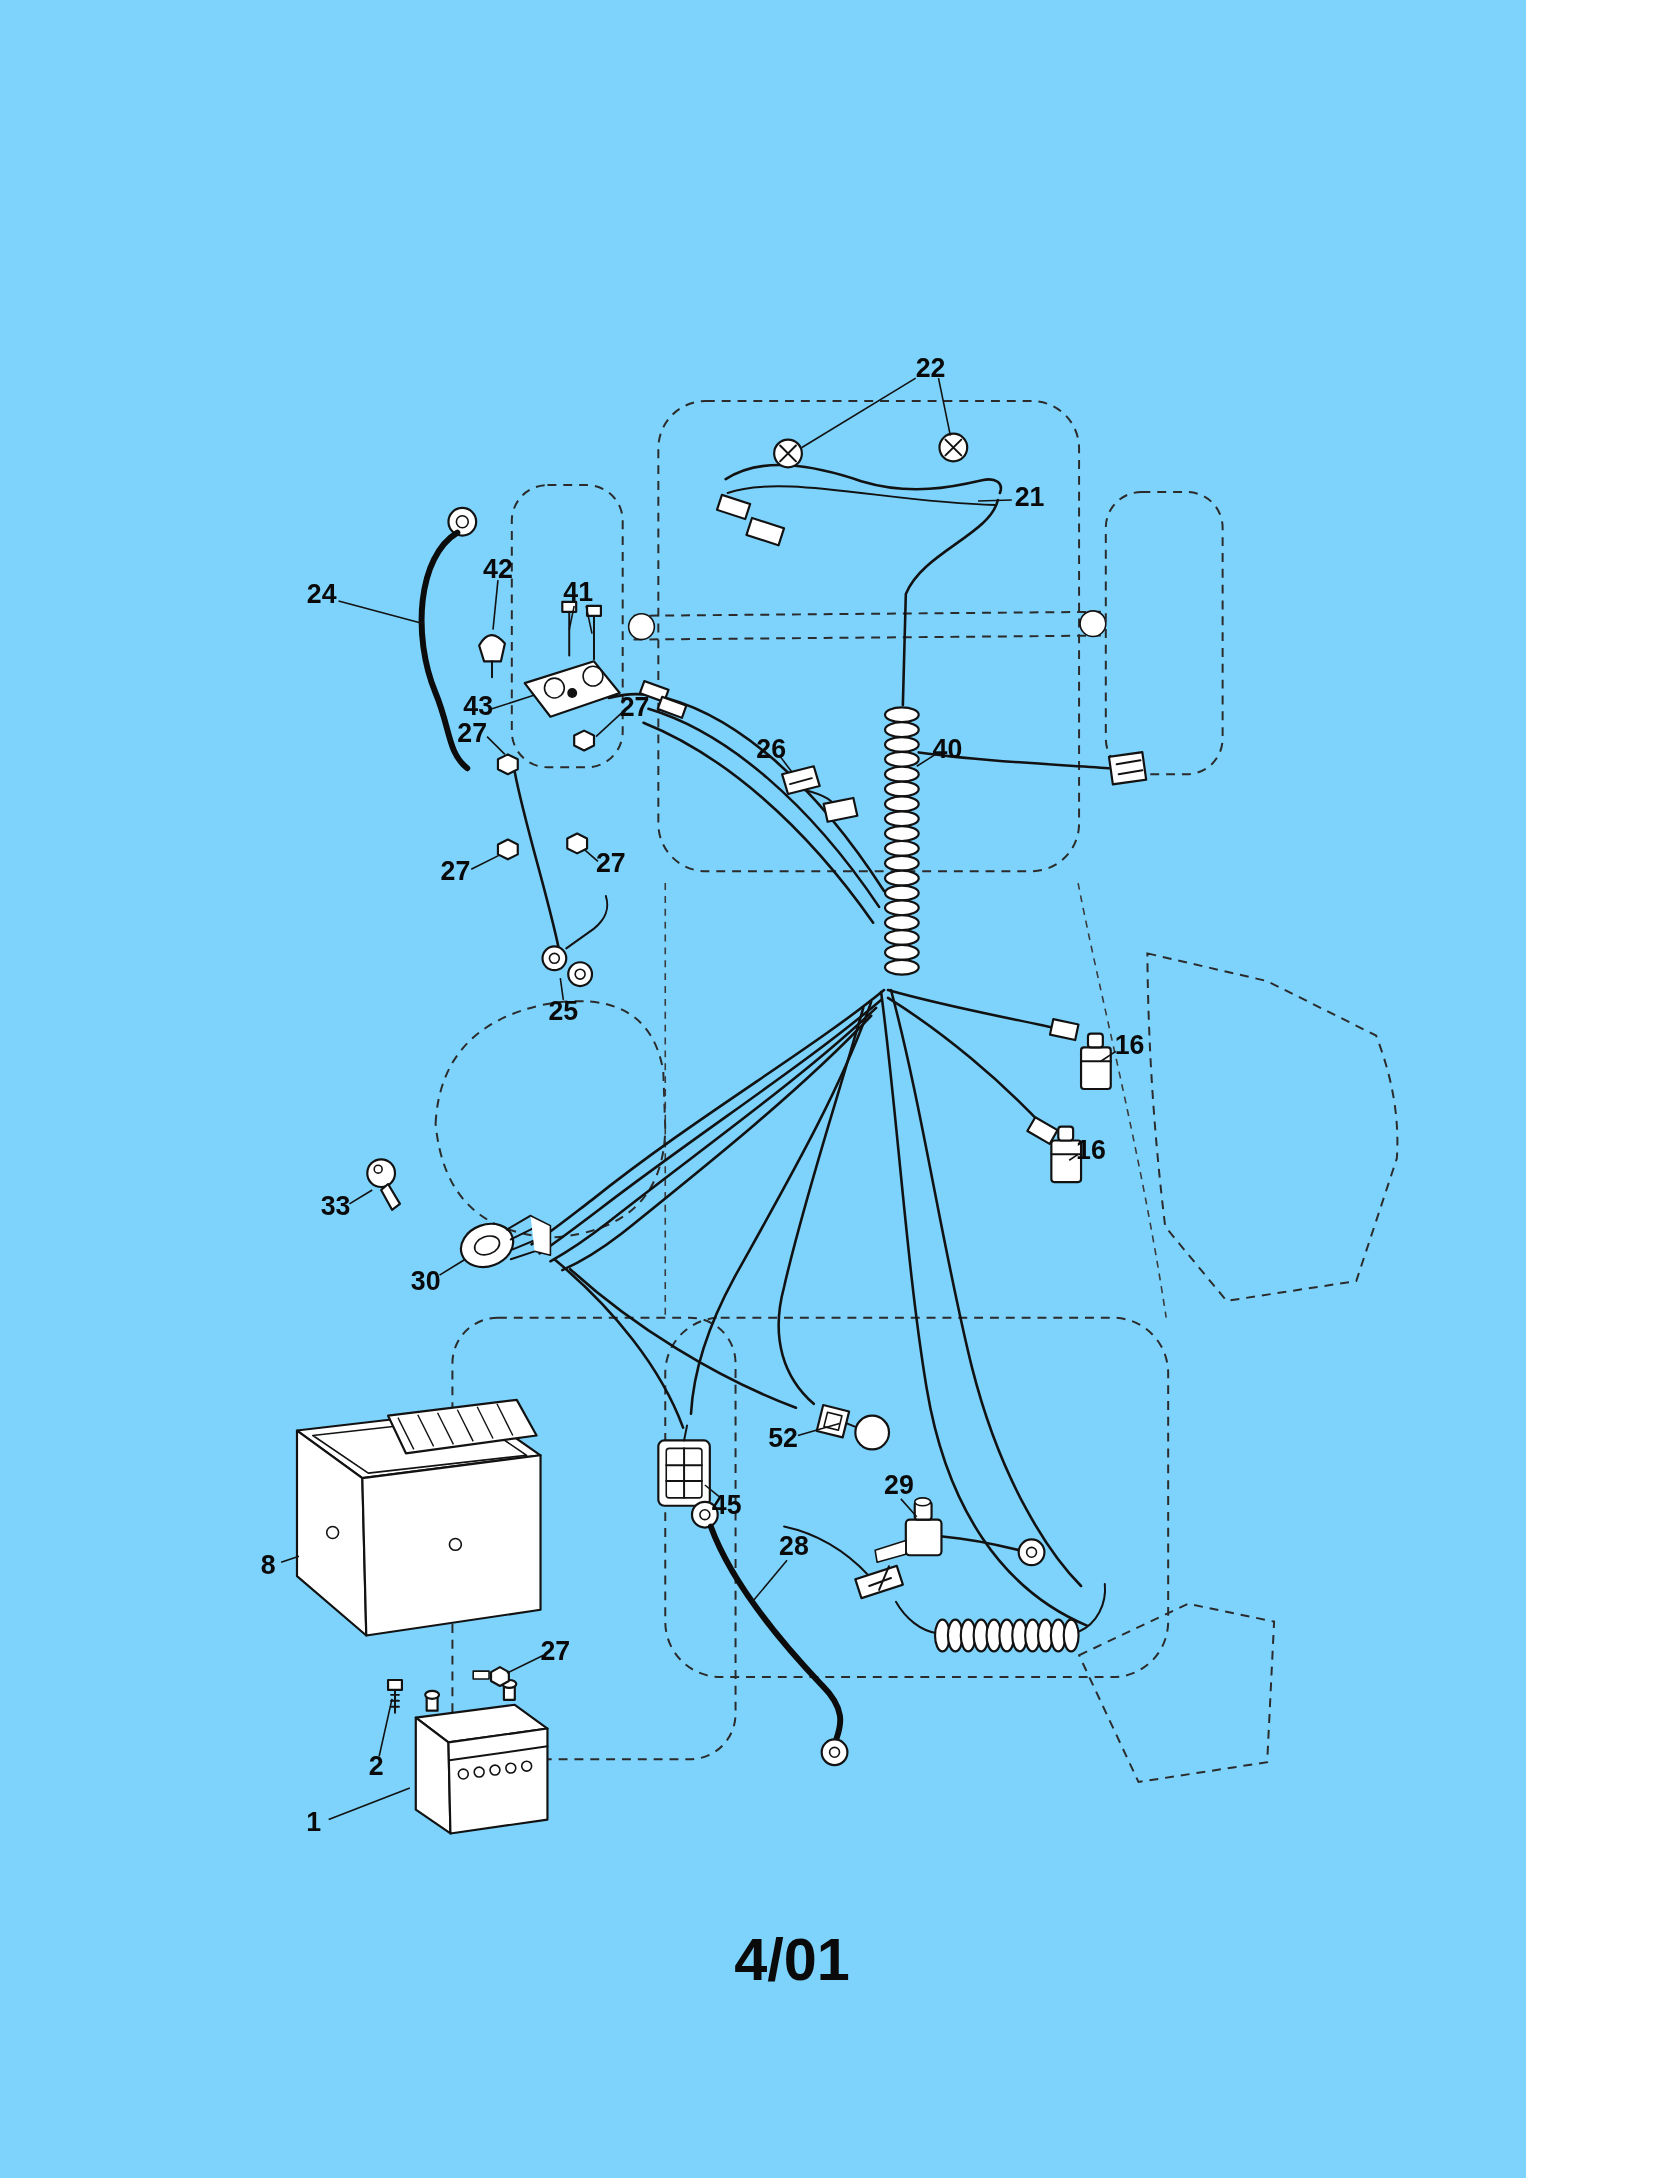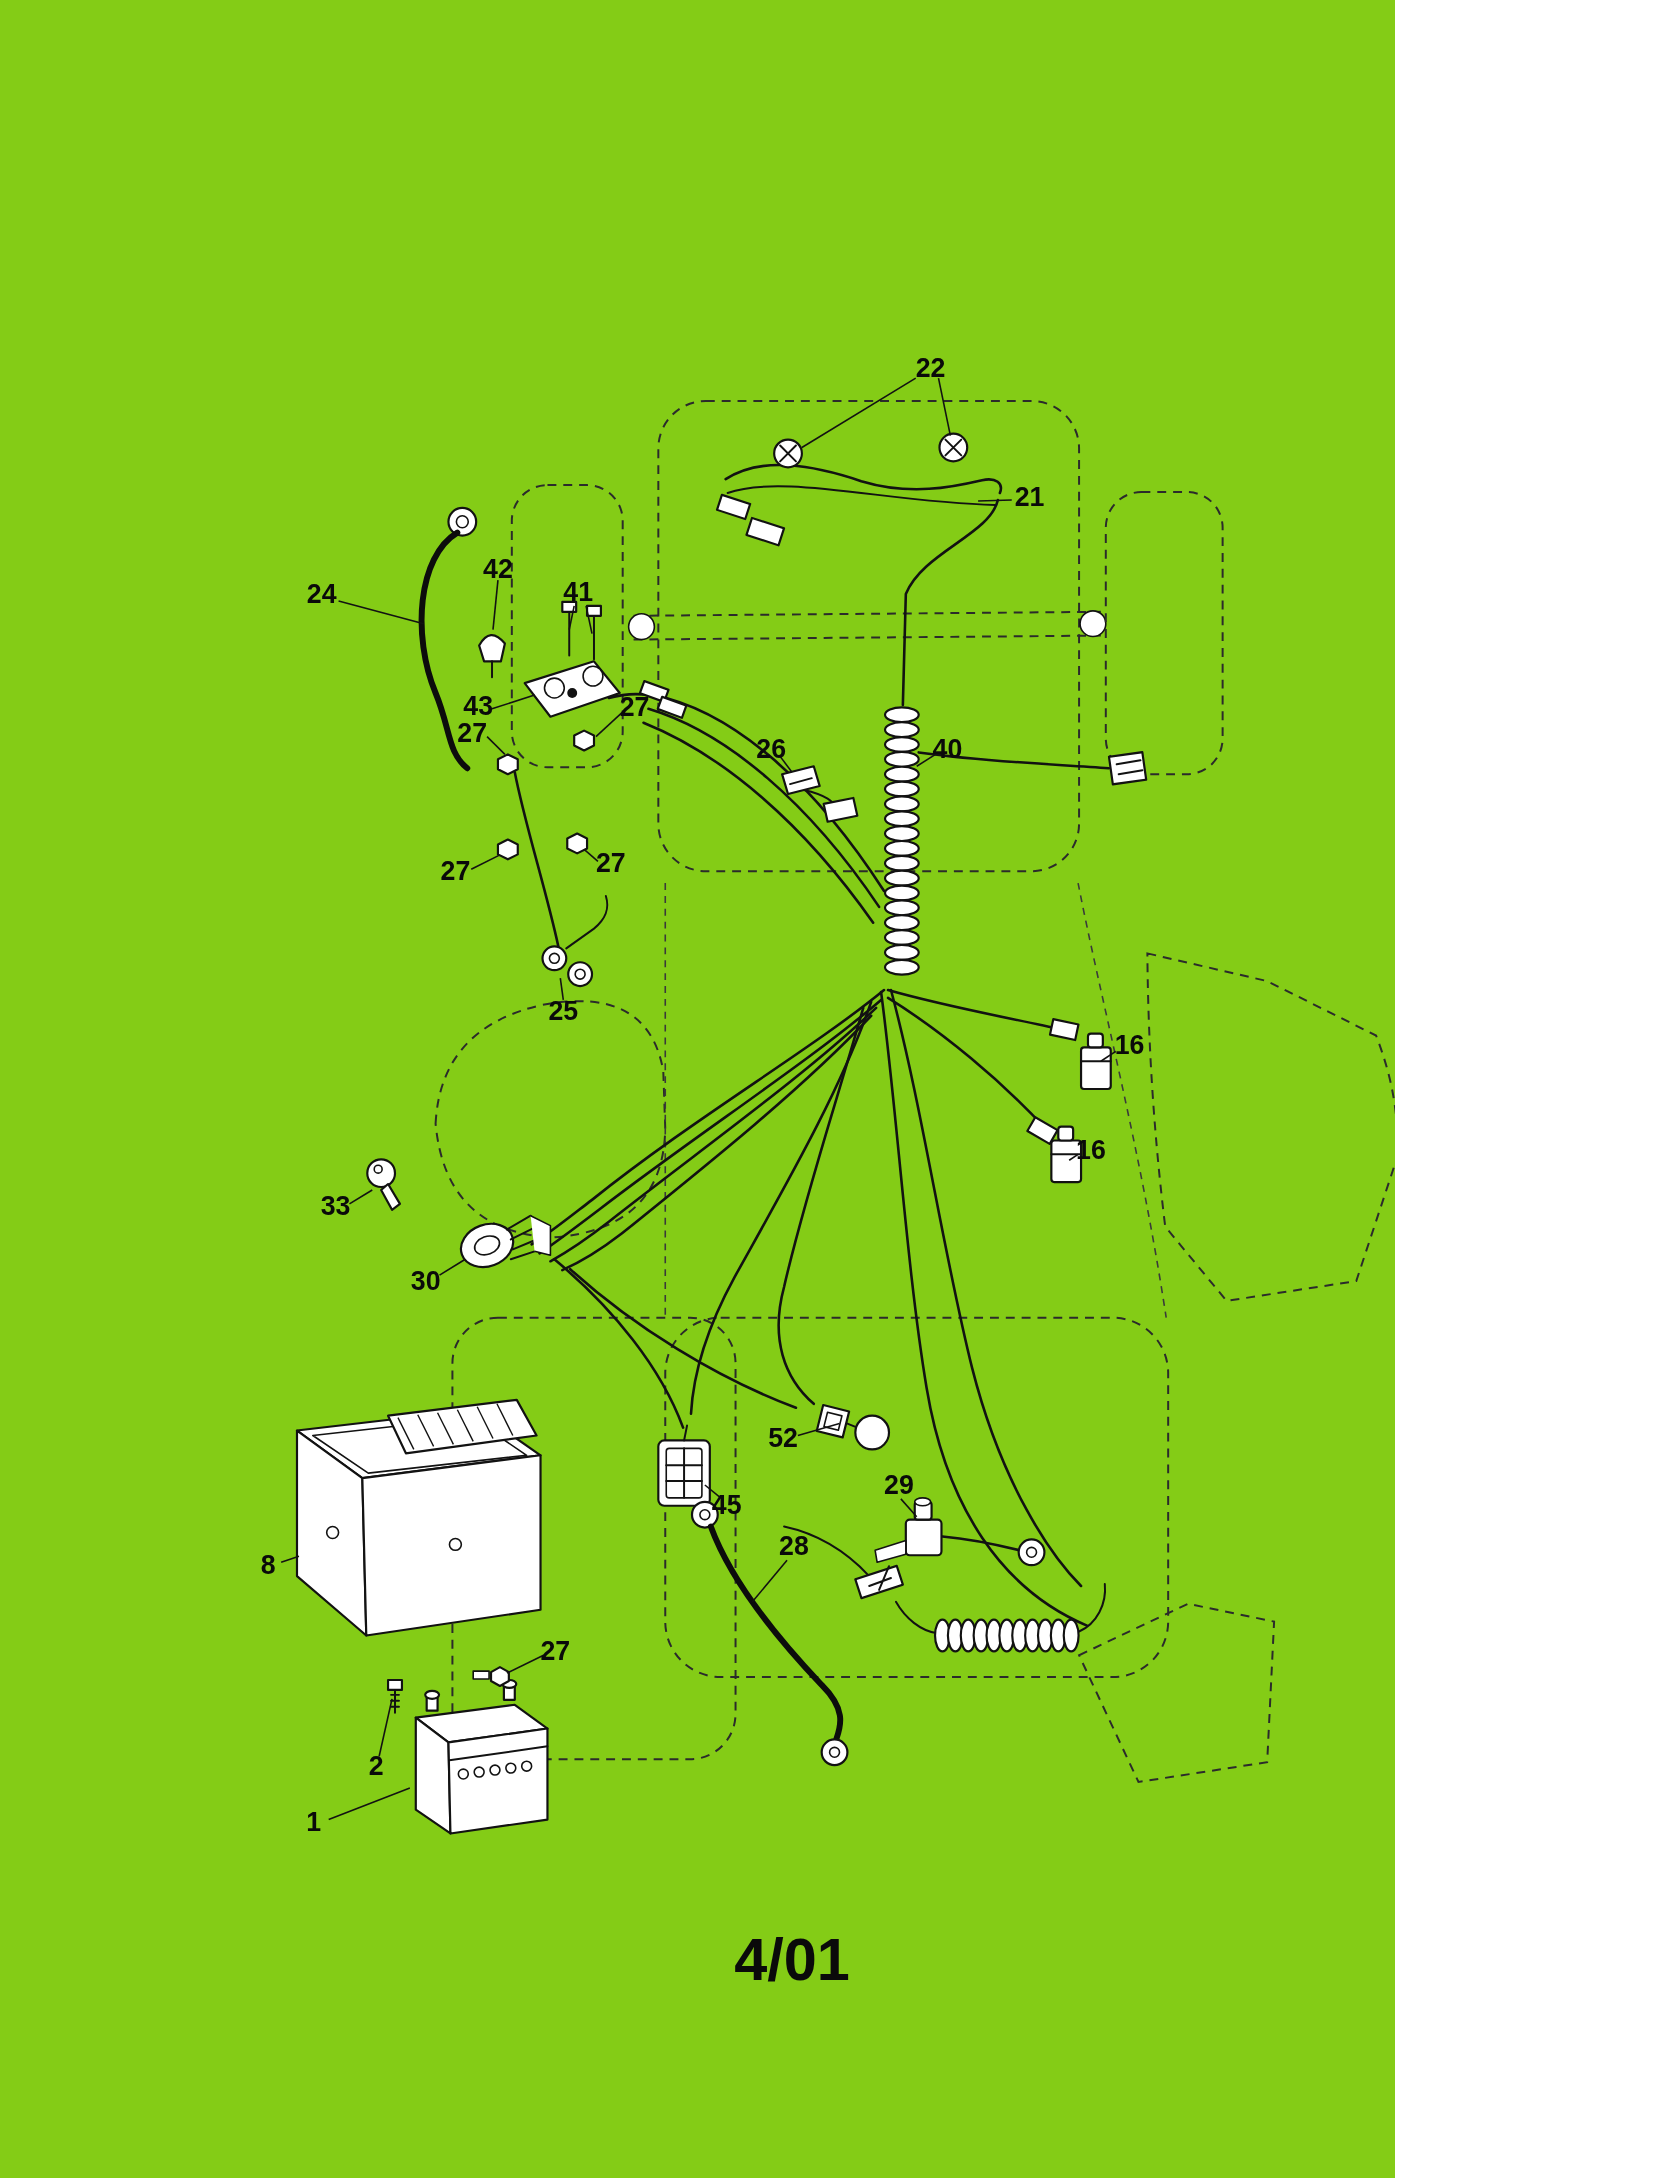--- a/index.html
+++ b/index.html
@@ -1,16 +1,16 @@
 <!DOCTYPE html>
 <html><head>
 <meta charset="utf-8">
 <style>
   html,body{margin:0;padding:0;background:#fff;}
-  .page{position:relative;width:1395px;height:2178px;background:#84cc16;overflow:hidden;
+  .page{position:relative;width:1526px;height:2178px;background:#7dd3fc;overflow:hidden;
         font-family:"Liberation Sans",sans-serif;}
   svg{display:block;}
   .dashed{fill:none;stroke:#2b2b2b;stroke-width:2;stroke-dasharray:9 7;}
   .dashed-thin{fill:none;stroke:#3a3a3a;stroke-width:1.6;stroke-dasharray:7 6;}
   .wire{fill:none;stroke:#121212;stroke-width:2.6;stroke-linecap:round;}
   .wire2{fill:none;stroke:#121212;stroke-width:2;stroke-linecap:round;}
   .wire-thick{fill:none;stroke:#0c0c0c;stroke-width:6;stroke-linecap:round;}
   .part{fill:#ffffff;stroke:#121212;stroke-width:2.2;stroke-linejoin:round;}
   .part-thin{fill:#ffffff;stroke:#121212;stroke-width:1.6;stroke-linejoin:round;}
   .dark{fill:#121212;stroke:none;}

